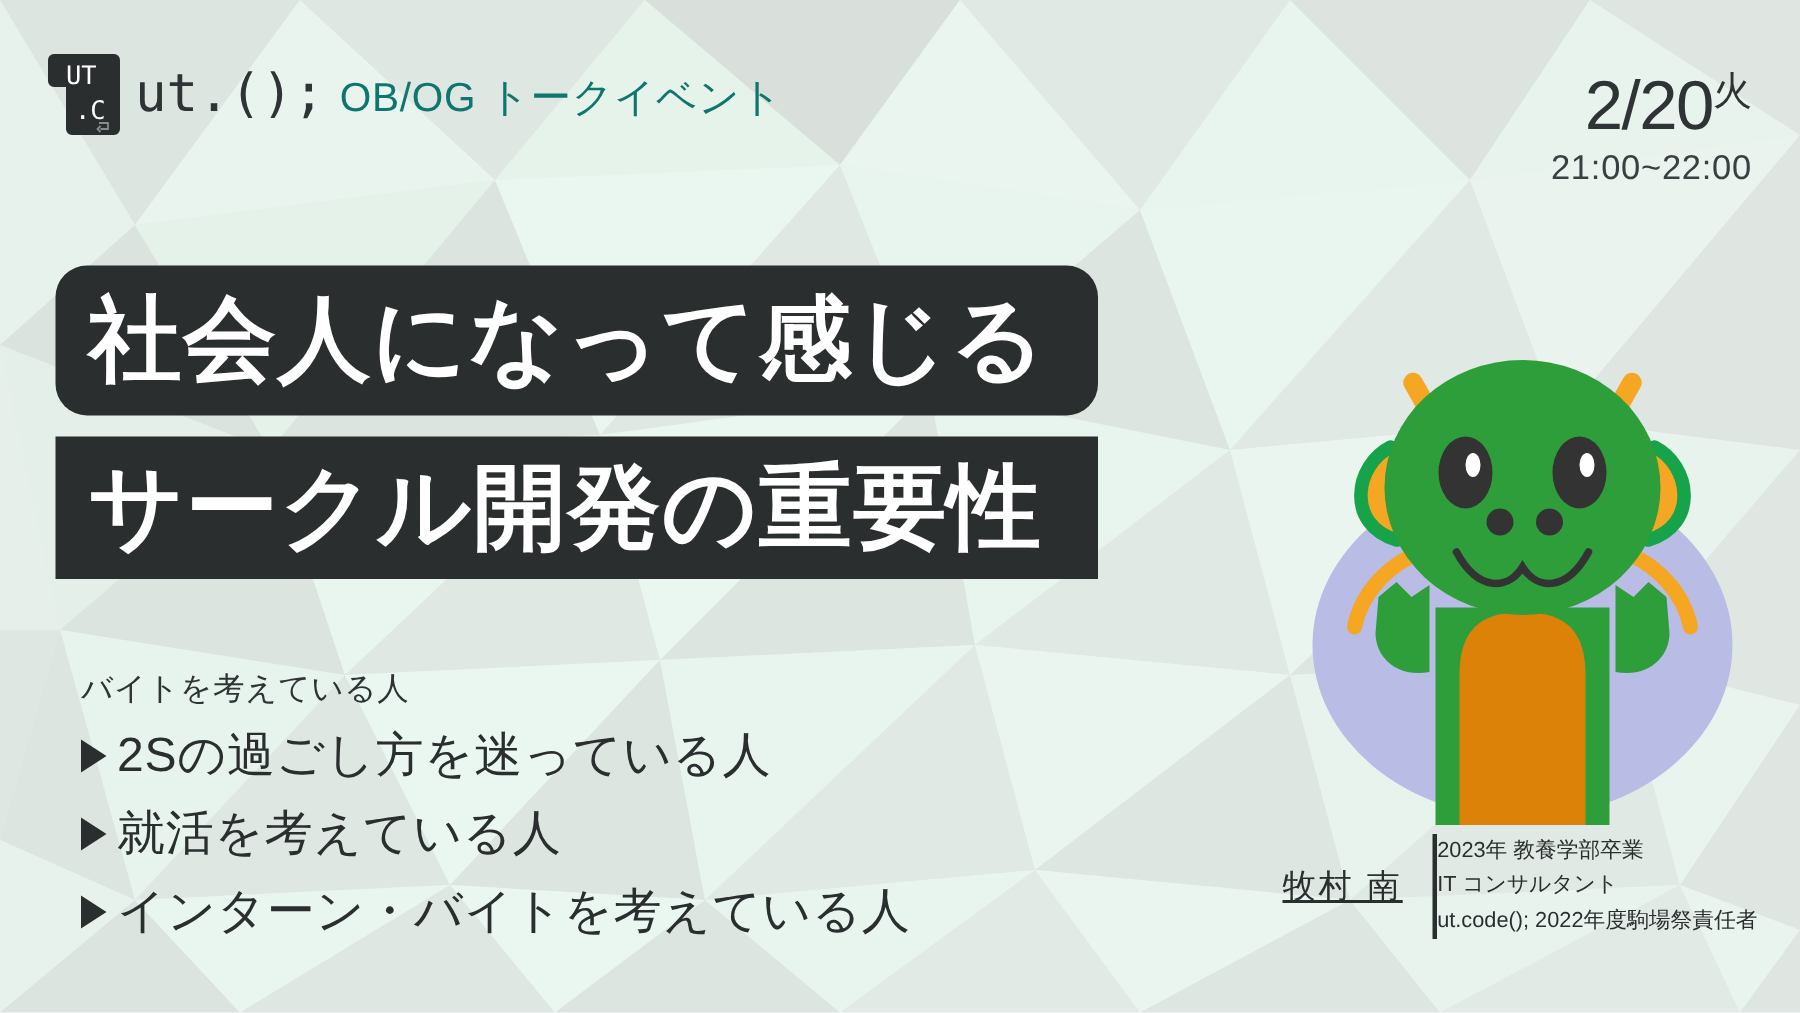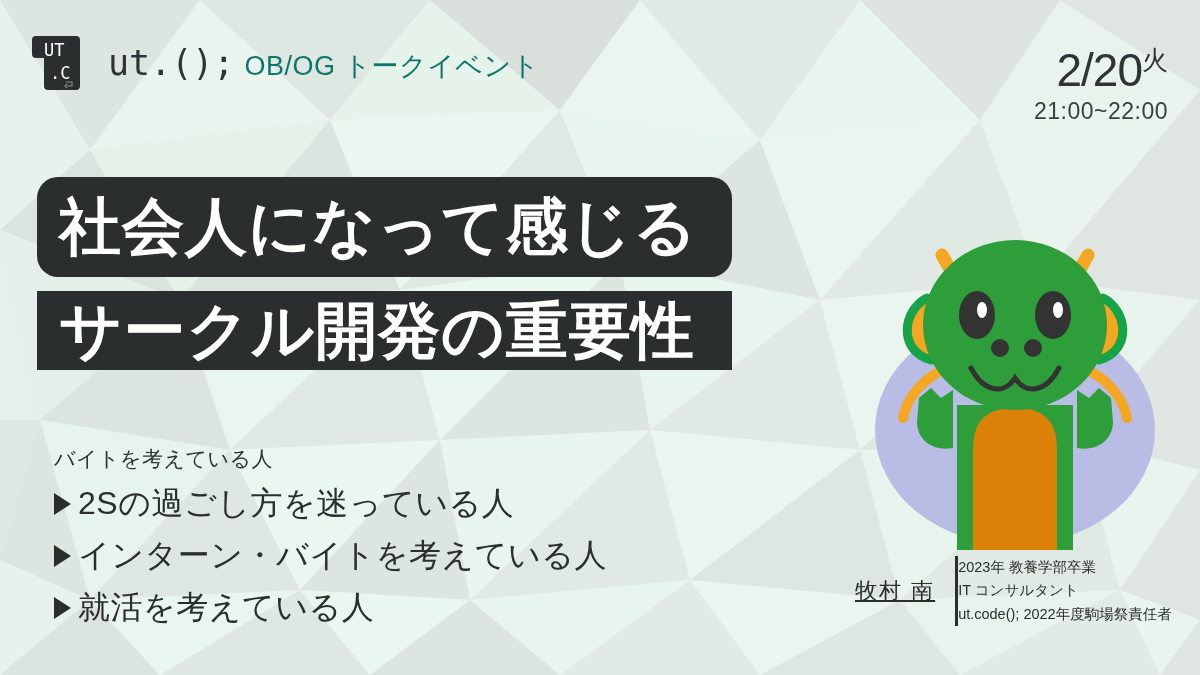--- a/index.html
+++ b/index.html
@@ -24,21 +24,21 @@
     display: block;
   }
 
   
   .header {
     position: absolute;
     left: 30px;
     top: 34px;
     display: flex;
     align-items: center;
-    gap: 26px;
+    gap: 8px;
   }
   .logo-mark {
     width: 52px;
     height: 58px;
     position: relative;
     flex: 0 0 auto;
   }
   .brand-text {
     font-family: "DejaVu Sans Mono", "Liberation Mono", monospace;
     font-size: 35px;
@@ -95,21 +95,21 @@
     font-weight: bold;
     line-height: 1;
     display: flex;
     align-items: center;
     padding-left: 22px;
     letter-spacing: 1px;
     box-sizing: border-box;
     width: 695px;
   }
   #title-bar-1 { top: 177px; height: 100px; border-radius: 21px; }
-  #title-bar-2 { top: 291px; height: 79px; }
+  #title-bar-2 { top: 291px; height: 95px; }
 
   
   .audience-head {
     position: absolute;
     left: 54px;
     top: 445px;
     font-size: 21px;
     color: #2f3335;
     letter-spacing: 0.5px;
   }
@@ -284,25 +284,25 @@
   <div class="title-bar" id="title-bar-2">サークル開発の重要性</div>
 
   <div class="audience-head">バイトを考えている人</div>
   <ul class="audience-list">
     <li>
       <span class="bullet-tri"></span>
       <span>2Sの過ごし方を迷っている人</span>
     </li>
     <li>
       <span class="bullet-tri"></span>
-      <span>インターン・バイトを考えている人</span>
+      <span>就活を考えている人</span>
     </li>
     <li>
       <span class="bullet-tri"></span>
-      <span>就活を考えている人</span>
+      <span>インターン・バイトを考えている人</span>
     </li>
   </ul>
 
   <svg id="mascot" viewBox="0 0 340 400">
 
     <ellipse cx="170" cy="280" rx="140" ry="115" fill="#b9bce4"></ellipse>
 
     <g stroke="#f5a623" stroke-width="13" stroke-linecap="round" fill="none">
       <path d="M128,215 L128,160 L97,105"></path>
       <path d="M128,178 L85,155"></path>

